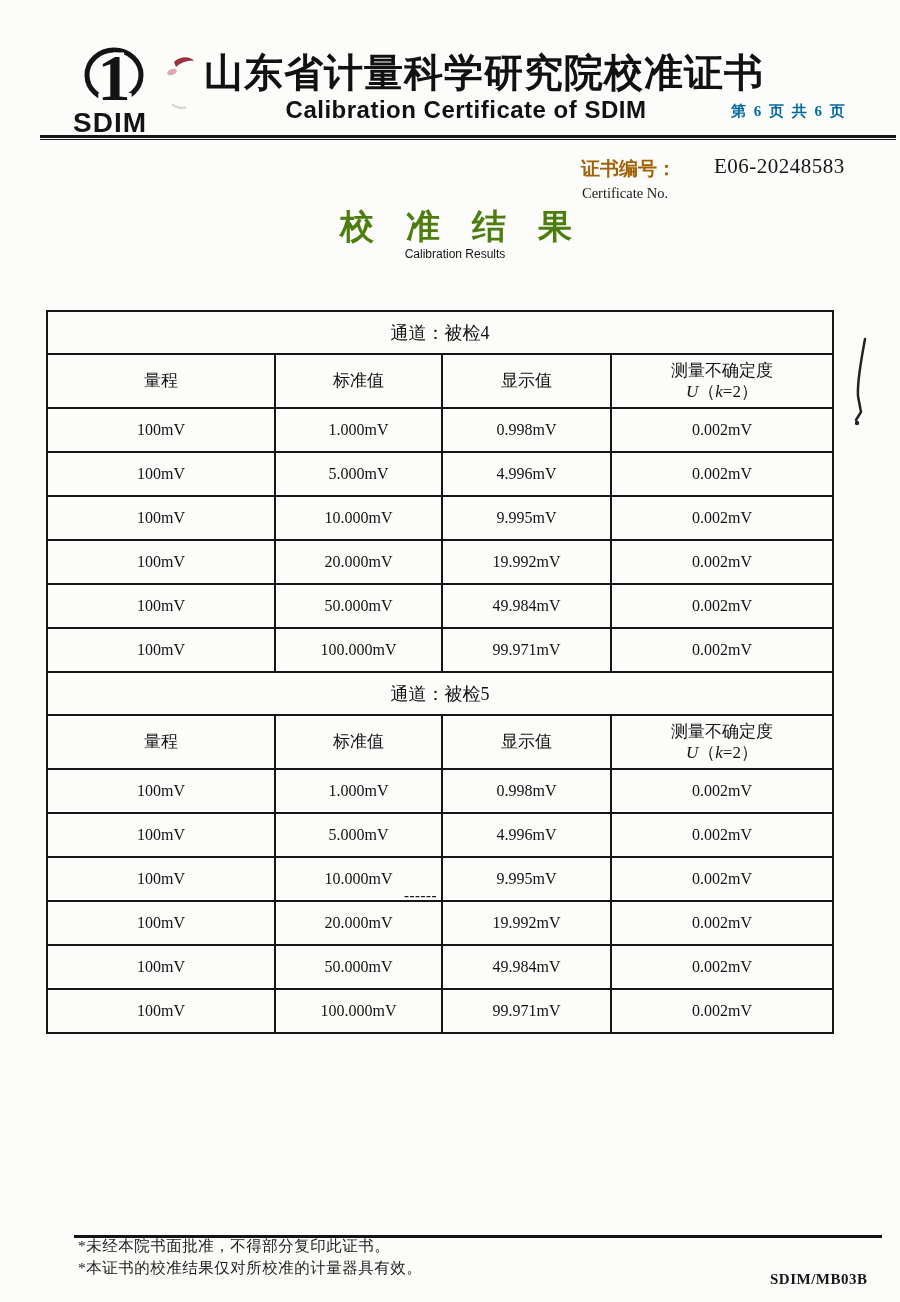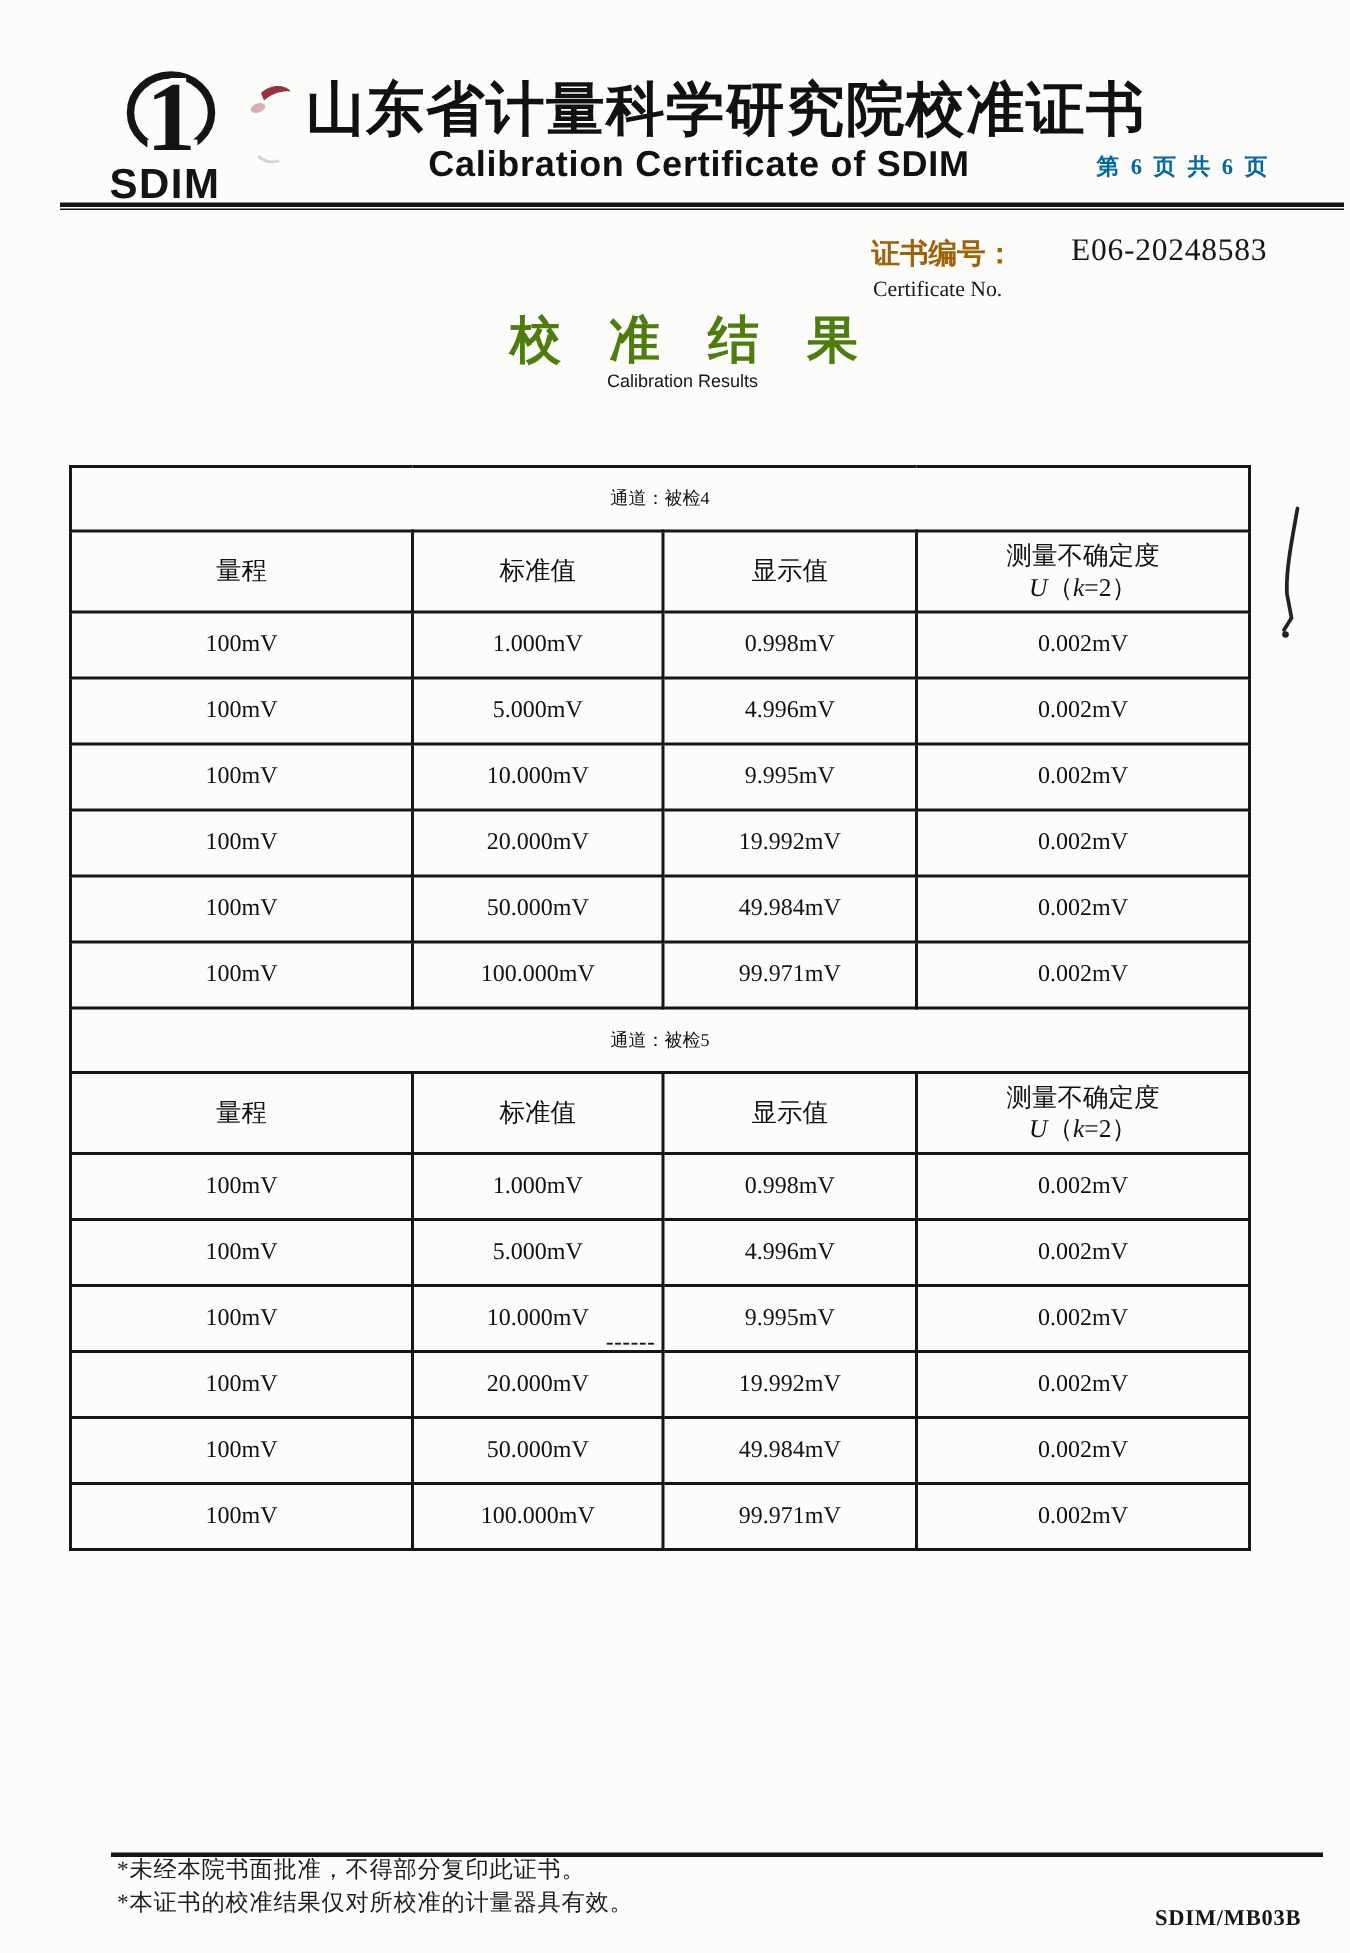--- a/index.html
+++ b/index.html
@@ -39,21 +39,21 @@
   .sec-title-en { left:330px; top:247px; width:250px; text-align:center; font-size:12px;
     font-family:"Liberation Sans","DejaVu Sans",sans-serif; color:#151515; }
 
   
   table.cal { left:46px; top:310px; width:786px; border-collapse:collapse; table-layout:fixed;
     position:absolute; }
   table.cal td {
     border:2px solid #161616; text-align:center; vertical-align:middle;
     font-size:16px; color:#121212; padding:0 4px;
   }
-  tr.channel-row td { height:43px; font-size:12px; }
+  tr.channel-row td { height:43px; font-size:18px; }
   tr.head-row td { height:54px; font-size:17px; line-height:1.25; }
   tr.data-row td { height:44px; }
   .ital { font-style:italic; }
 
   .separator { left:404px; top:887px; font-size:15px; font-weight:bold; letter-spacing:0.5px; }
 
   
   .footer-rule { left:74px; top:1235px; width:808px; border-top:3px solid #141414; }
   .note { left:78px; font-size:15.5px; color:#1c1c1c; letter-spacing:0.5px; }
   .note1 { top:1236px; }

